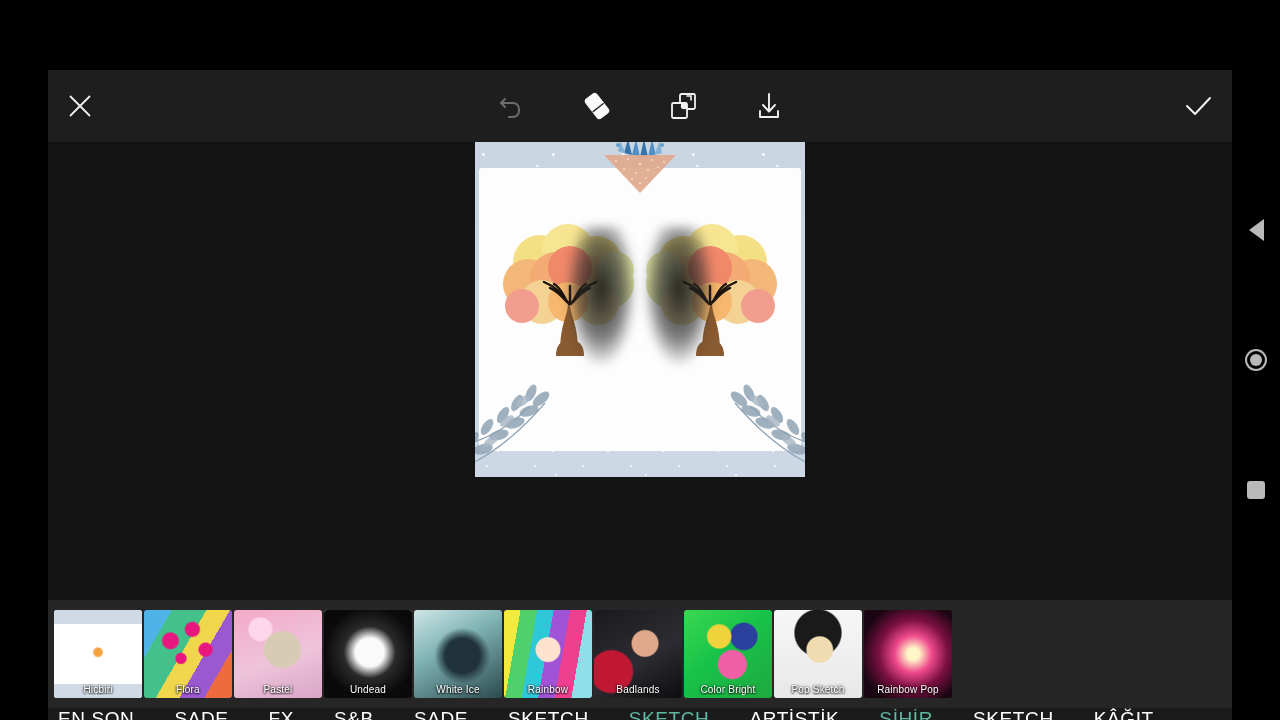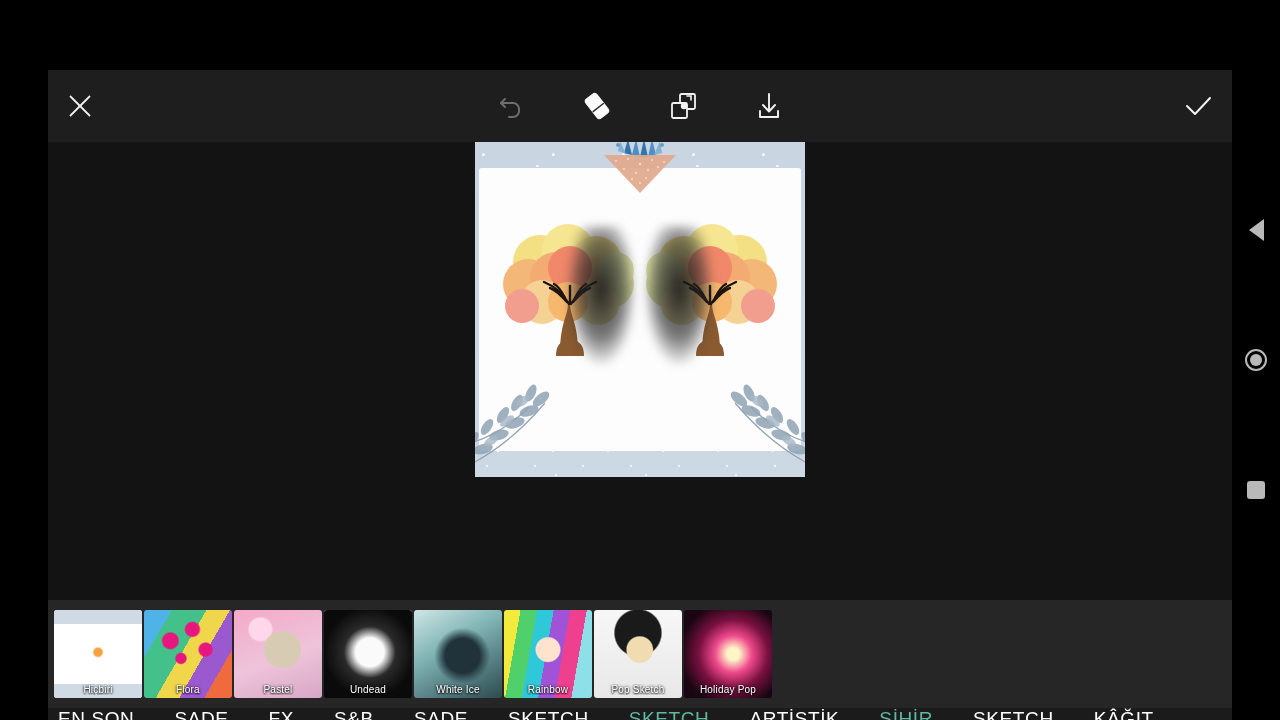--- a/index.html
+++ b/index.html
@@ -462,26 +462,34 @@
       </div>
       <div class="thumb">
         <div class="art art-whiteice"></div>
         <div class="cap">White Ice</div>
       </div>
       <div class="thumb">
         <div class="art art-rainbow"></div>
         <div class="cap">Rainbow</div>
       </div>
       <div class="thumb">
+        <div class="art art-badlands"></div>
+        <div class="cap">Badlands</div>
+      </div>
+      <div class="thumb">
+        <div class="art art-colorbright"></div>
+        <div class="cap">Color Bright</div>
+      </div>
+      <div class="thumb">
         <div class="art art-popsketch"></div>
         <div class="cap">Pop Sketch</div>
       </div>
       <div class="thumb">
         <div class="art art-holidaypop"></div>
-        <div class="cap">Holiday Pop</div>
+        <div class="cap">Rainbow Pop</div>
       </div>
     </div>
 
   <div id="tabs">
       <div class="tab">EN SON</div>
       <div class="tab">SADE</div>
       <div class="tab">FX</div>
       <div class="tab">S&amp;B</div>
       <div class="tab">SADE</div>
       <div class="tab">SKETCH</div>

